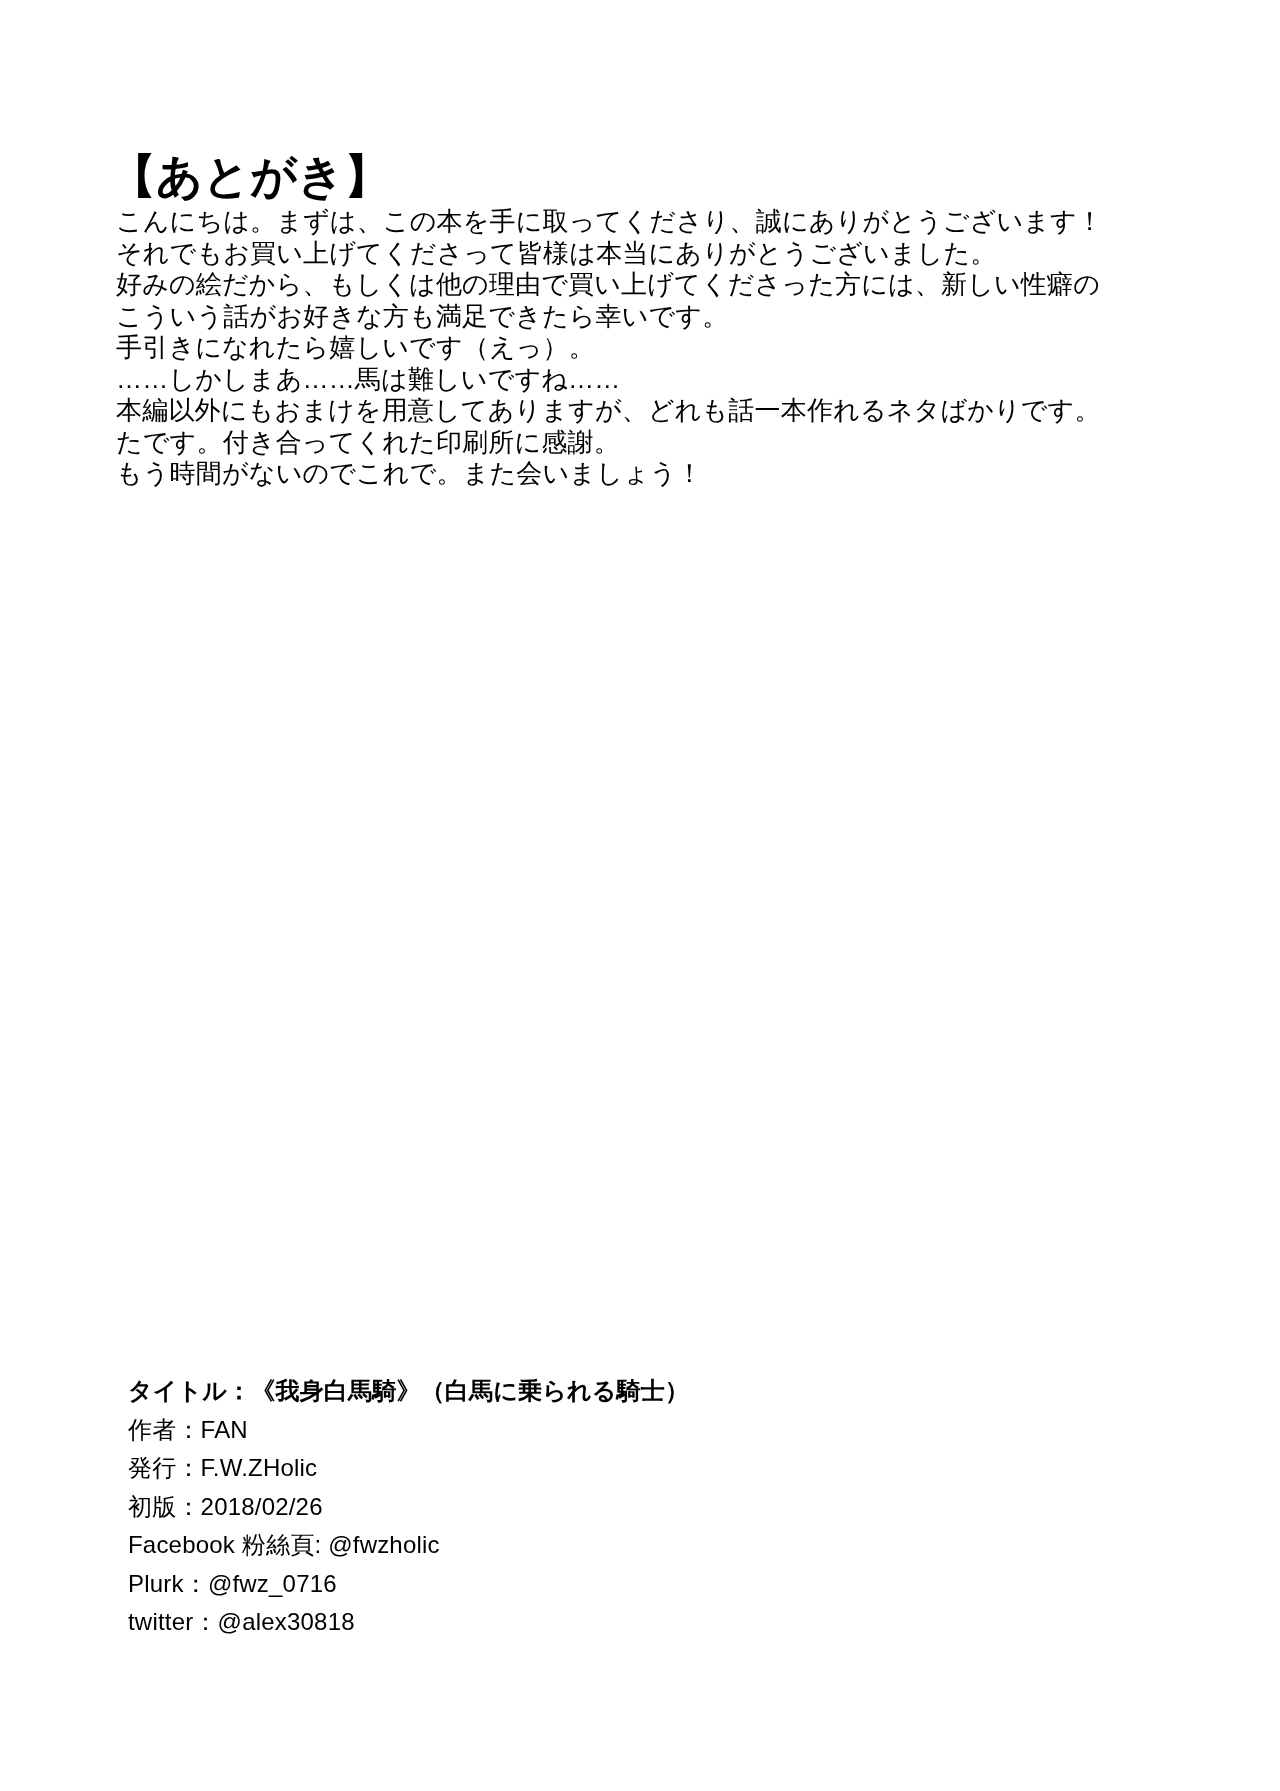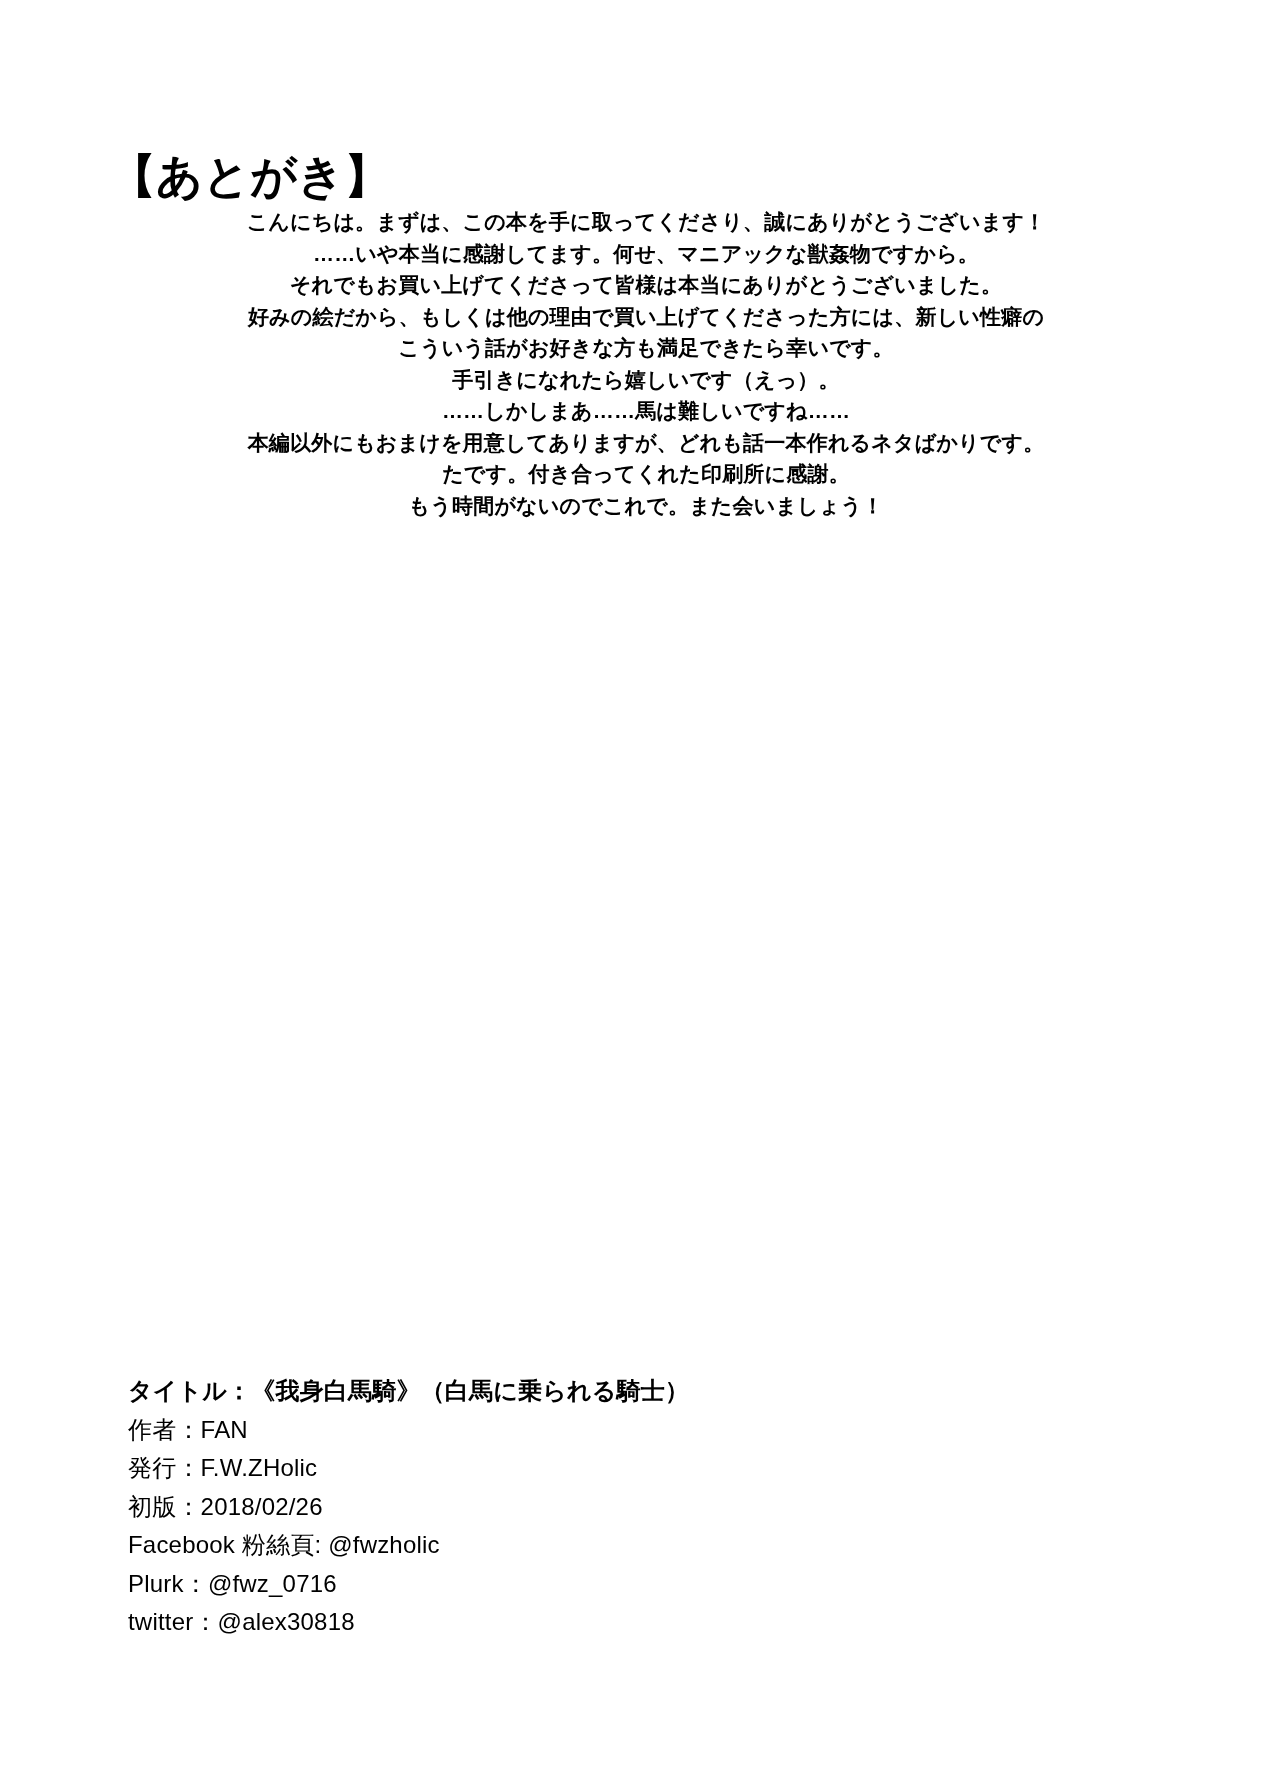--- a/index.html
+++ b/index.html
@@ -26,26 +26,25 @@
     font-size: 46px;
     font-weight: 700;
     line-height: 52px;
     letter-spacing: 0px;
     margin: 0 0 4px -6px;
   }
   .afterword-body {
     margin-top: 2px;
   }
   .body-line {
-    font-size: 21px;
-    font-weight: 700;
+    font-size: 26px;
+    font-weight: 400;
     line-height: 31.5px;
     white-space: nowrap;
     letter-spacing: 0.2px;
-    text-align: center;
   }
   .colophon {
     position: absolute;
     left: 128px;
     top: 1368px;
     width: 900px;
   }
   .colophon-line {
     font-size: 24px;
     font-weight: 400;
@@ -60,21 +59,20 @@
 </style>
 </head>
 <body>
 
 <div class="page">
 
   <section class="afterword">
     <h1 class="afterword-title">【あとがき】</h1>
     <div class="afterword-body">
       <div class="body-line">こんにちは。まずは、この本を手に取ってくださり、誠にありがとうございます！</div>
-      <div class="body-line">……いや本当に感謝してます。何せ、マニアックな獣姦物ですから。</div>
       <div class="body-line">それでもお買い上げてくださって皆様は本当にありがとうございました。</div>
       <div class="body-line">好みの絵だから、もしくは他の理由で買い上げてくださった方には、新しい性癖の</div>
       <div class="body-line">こういう話がお好きな方も満足できたら幸いです。</div>
       <div class="body-line">手引きになれたら嬉しいです（えっ）。</div>
       <div class="body-line">……しかしまあ……馬は難しいですね……</div>
       <div class="body-line">本編以外にもおまけを用意してありますが、どれも話一本作れるネタばかりです。</div>
       <div class="body-line">たです。付き合ってくれた印刷所に感謝。</div>
       <div class="body-line">もう時間がないのでこれで。また会いましょう！</div>
     </div>
   </section>

